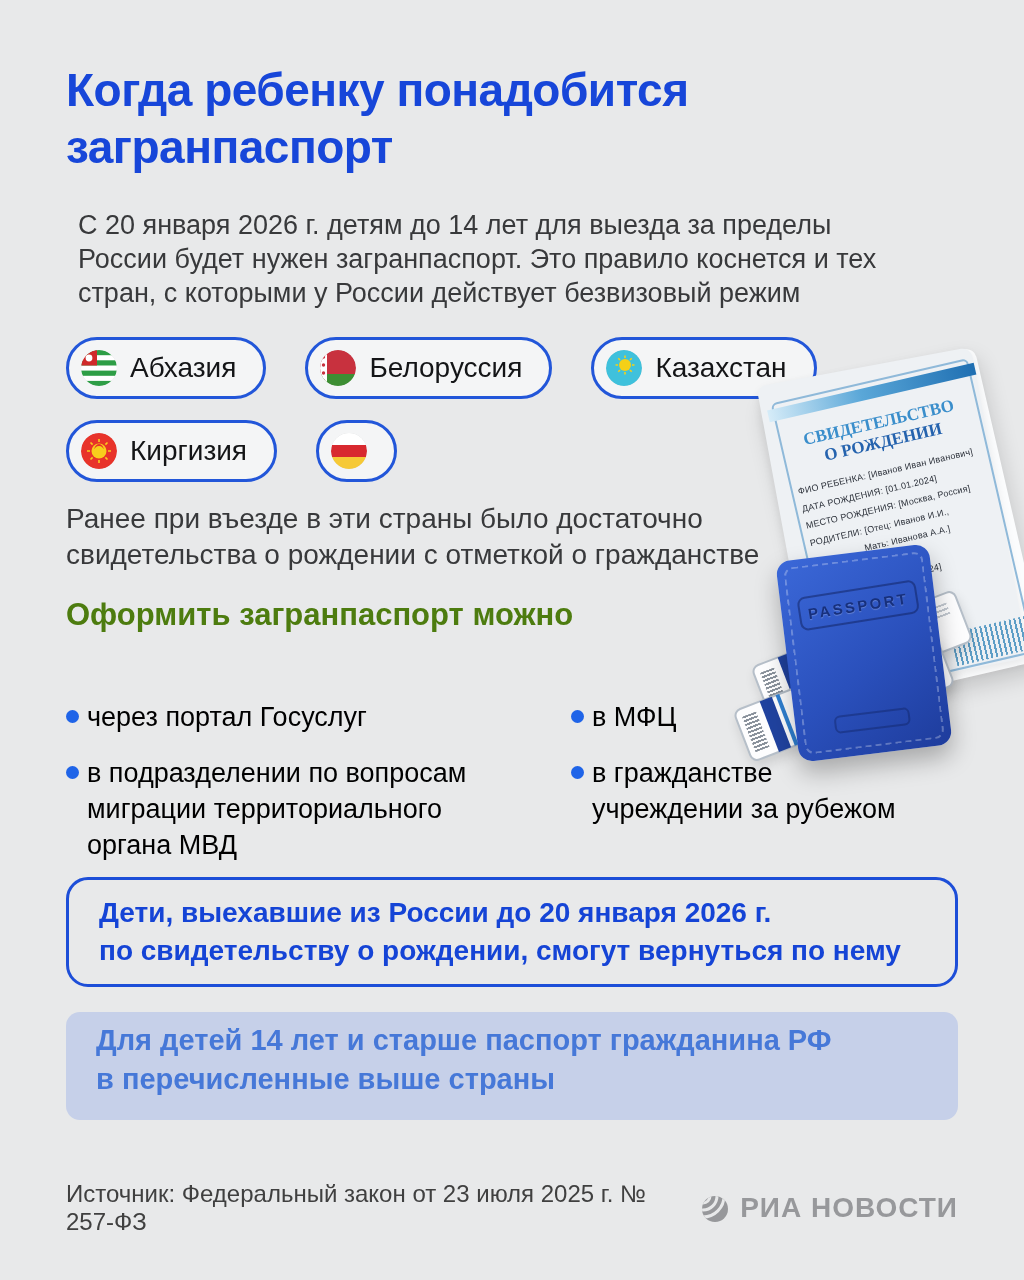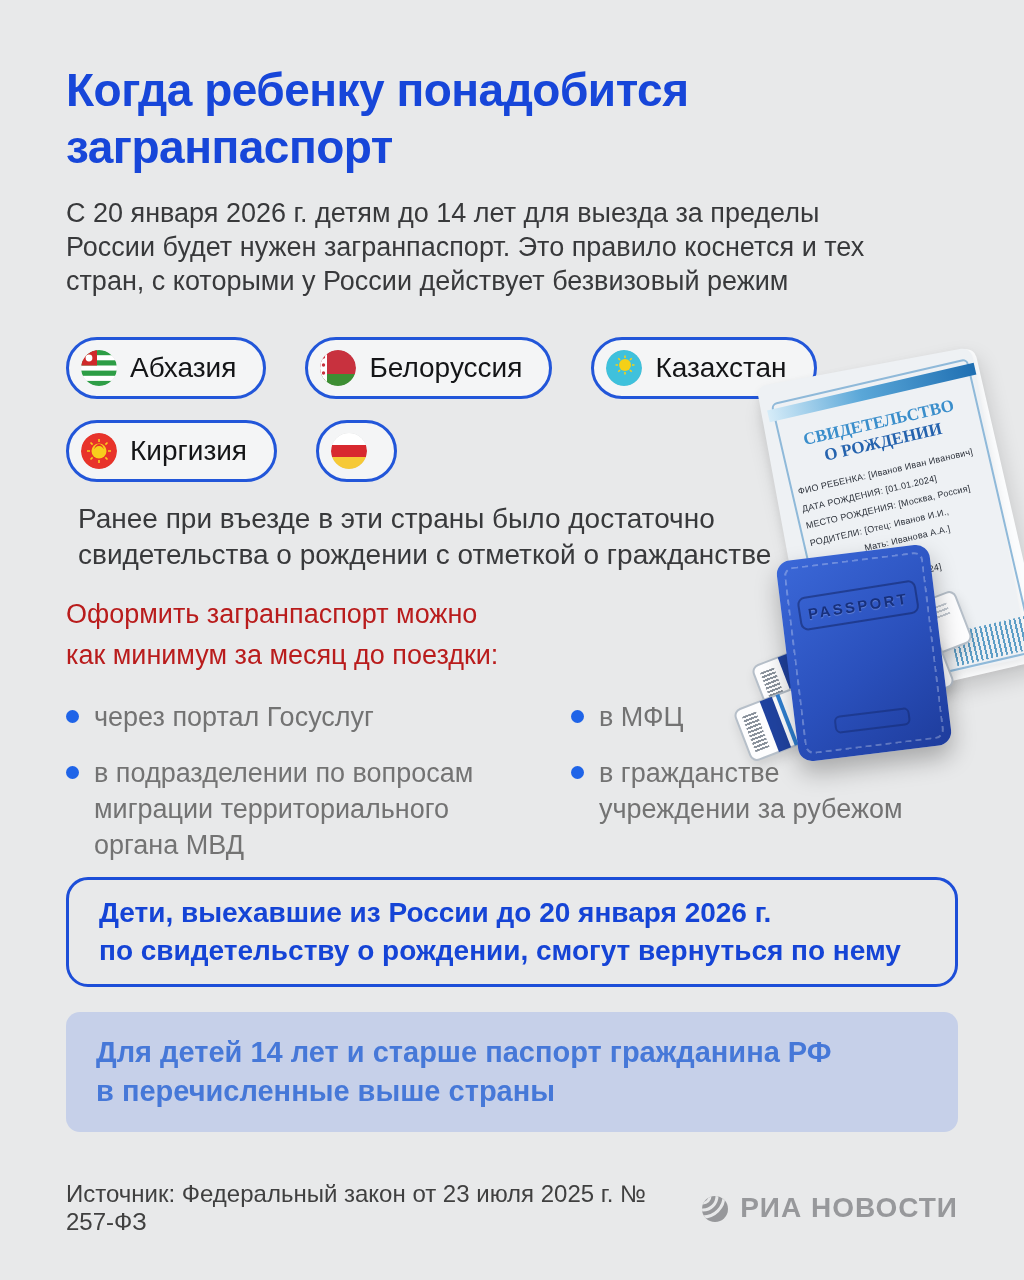--- a/index.html
+++ b/index.html
@@ -12,37 +12,37 @@
   .intro{position:absolute;left:66px;top:196px;font-size:27px;color:#38393b;line-height:34px;}
   .intro span{display:block;white-space:nowrap;}
 
   
   .pills{position:absolute;left:66px;top:337px;width:780px;display:flex;flex-wrap:wrap;gap:21px 39px;}
   .pill{display:flex;align-items:center;gap:13px;height:56px;padding:0 27px 0 12px;border:3px solid #2256d9;border-radius:32px;background:#f4f5f6;font-size:28px;color:#141517;}
   .flag{width:36px;height:36px;border-radius:50%;overflow:hidden;flex:none;box-shadow:inset 0 0 0 1px rgba(0,0,0,.08);}
   .flag svg{display:block;}
 
   
-  .note{position:absolute;left:78px;top:501px;font-size:28px;color:#38393b;line-height:36px;}
+  .note{position:absolute;left:66px;top:501px;font-size:28px;color:#38393b;line-height:36px;}
   .note span{display:block;white-space:nowrap;}
-  .how-heading{position:absolute;left:66px;top:594px;font-size:27px;font-weight:normal;color:#b91c1c;line-height:41px;}
+  .how-heading{position:absolute;left:66px;top:594px;font-size:31px;font-weight:bold;color:#4d7c0f;line-height:41px;}
   .how-heading span{display:block;white-space:nowrap;}
 
   
   .bullets{position:absolute;left:66px;top:699px;width:900px;display:flex;}
   .bcol-left{width:505px;}
   .bcol-right{flex:1;}
-  .bullet-item{display:flex;gap:15px;margin-bottom:20px;font-size:27px;line-height:36px;color:#737373;}
+  .bullet-item{display:flex;gap:8px;margin-bottom:20px;font-size:27px;line-height:36px;color:#000000;}
   .dot{width:13px;height:13px;border-radius:50%;background:#1f64e8;margin-top:11px;flex:none;}
   .bullet-text span{display:block;white-space:nowrap;}
 
   
   .outline-box{position:absolute;left:66px;top:877px;width:892px;box-sizing:border-box;border:3px solid #1d4ed8;border-radius:22px;padding:14px 0 14px 30px;font-size:28px;font-weight:bold;color:#1544d6;line-height:38px;}
   .outline-box span{display:block;white-space:nowrap;}
-  .fill-box{position:absolute;left:66px;top:1012px;width:892px;box-sizing:border-box;background:#c6d0e9;border-radius:14px;padding:21px 0 21px 30px;font-size:29px;font-weight:bold;color:#4678d8;line-height:39px;}
+  .fill-box{position:absolute;left:66px;top:1012px;width:892px;box-sizing:border-box;background:#c6d0e9;border-radius:14px;padding:9px 0 21px 30px;font-size:29px;font-weight:bold;color:#4678d8;line-height:39px;}
   .fill-box span{display:block;white-space:nowrap;}
 
   
   .footer{position:absolute;left:66px;right:66px;top:1180px;display:flex;justify-content:space-between;align-items:center;}
   .source{font-size:24px;color:#404040;}
   .brand{display:flex;align-items:center;gap:9px;font-size:28px;font-weight:bold;color:#97989b;letter-spacing:1px;white-space:nowrap;}
 
   
   .illustration{position:absolute;left:735px;top:356px;width:292px;height:400px;pointer-events:none;}
   .cert{position:absolute;left:58px;top:12px;width:220px;height:320px;background:#fbfcfd;border-radius:10px;transform:rotate(-13deg);box-shadow:0 10px 22px rgba(0,0,0,.16);z-index:1;}
@@ -74,21 +74,21 @@
 </head>
 <body>
 
 <div class="page">
 
   <h1 class="title" style="margin:0;">
     <span>Когда ребенку понадобится</span>
     <span>загранпаспорт</span>
   </h1>
 
-  <p class="intro" style="margin:0;">
+  <p class="intro" style="margin:12px;">
     <span>С 20 января 2026 г. детям до 14 лет для выезда за пределы</span>
     <span>России будет нужен загранпаспорт. Это правило коснется и тех</span>
     <span>стран, с которыми у России действует безвизовый режим</span>
   </p>
 
   <div class="pills">
 
     <div class="pill">
       <span class="flag">
         <svg width="36" height="36" viewBox="0 0 36 36">
@@ -207,21 +207,20 @@
 
   </div>
 
   <p class="note" style="margin:0;">
     <span>Ранее при въезде в эти страны было достаточно</span>
     <span>свидетельства о рождении с отметкой о гражданстве</span>
   </p>
 
   <h2 class="how-heading" style="margin:0;">
     <span>Оформить загранпаспорт можно</span>
-    <span>как минимум за месяц до поездки:</span>
   </h2>
 
   <div class="bullets">
     <div class="bcol-left">
       <div class="bullet-item">
         <span class="dot"></span>
         <span class="bullet-text">
           <span>через портал Госуслуг</span>
         </span>
       </div>

